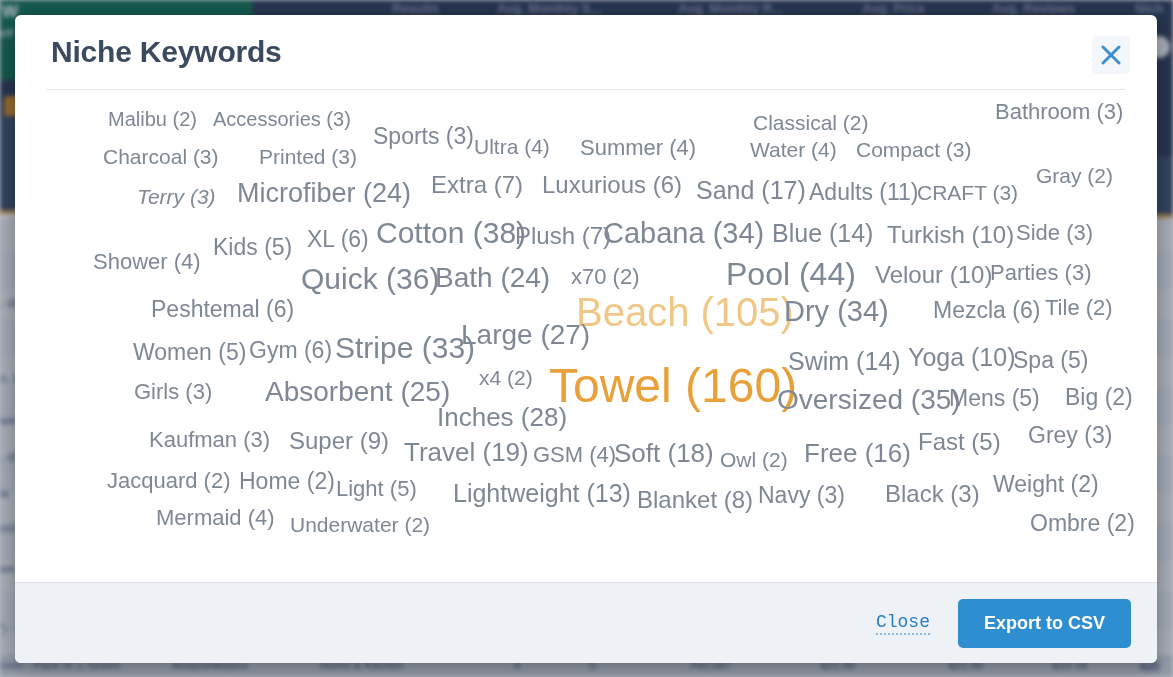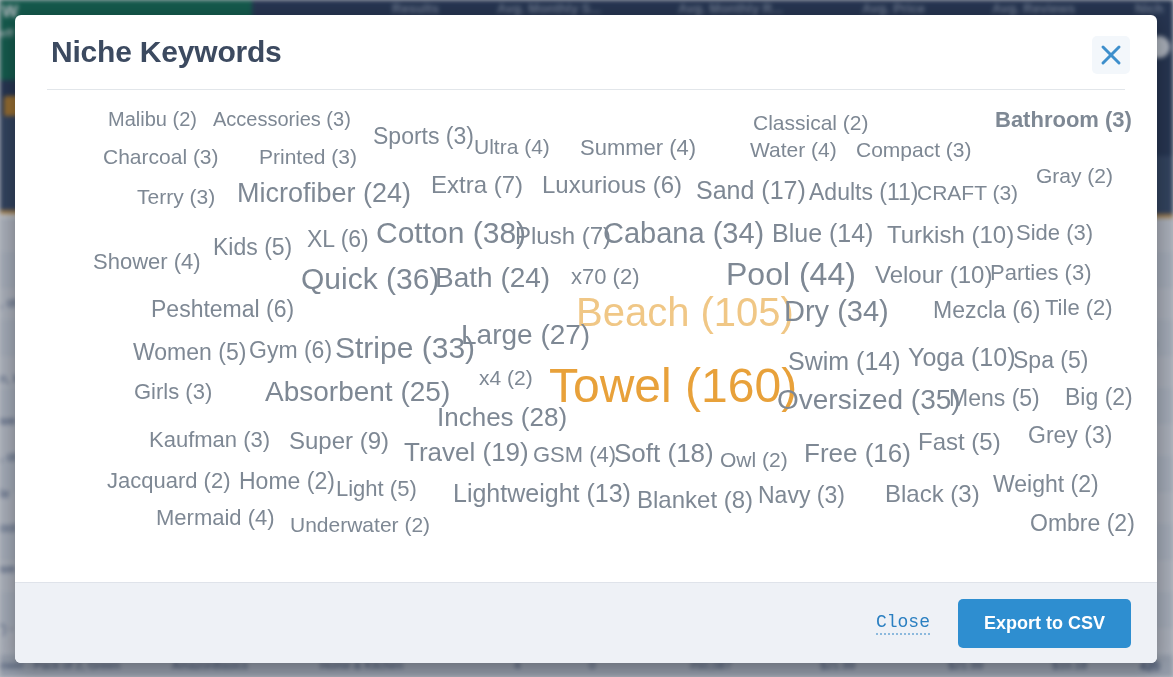--- a/index.html
+++ b/index.html
@@ -277,25 +277,25 @@
 
   <div id="cloud-area">
       <span class="kw" style="left: 93px; top: 19px; font-size: 20px; color: rgb(126, 136, 148);">Malibu (2)</span>
       <span class="kw" style="left: 198px; top: 19px; font-size: 20px; color: rgb(126, 136, 148);">Accessories (3)</span>
       <span class="kw" style="left: 358px; top: 35px; font-size: 23px; color: rgb(126, 136, 148);">Sports (3)</span>
       <span class="kw" style="left: 459px; top: 46px; font-size: 21px; color: rgb(126, 136, 148);">Ultra (4)</span>
       <span class="kw" style="left: 565px; top: 47px; font-size: 22px; color: rgb(126, 136, 148);">Summer (4)</span>
       <span class="kw" style="left: 738px; top: 22px; font-size: 21px; color: rgb(126, 136, 148);">Classical (2)</span>
       <span class="kw" style="left: 735px; top: 49px; font-size: 21px; color: rgb(126, 136, 148);">Water (4)</span>
       <span class="kw" style="left: 841px; top: 49px; font-size: 21px; color: rgb(126, 136, 148);">Compact (3)</span>
-      <span class="kw" style="left: 980px; top: 19px; font-size: 22px; color: rgb(126, 136, 148); font-weight: bold;">Bathroom (3)</span>
+      <span class="kw" style="left: 980px; top: 11px; font-size: 22px; color: rgb(126, 136, 148);">Bathroom (3)</span>
       <span class="kw" style="left: 88px; top: 56px; font-size: 21px; color: rgb(126, 136, 148);">Charcoal (3)</span>
       <span class="kw" style="left: 244px; top: 56px; font-size: 21px; color: rgb(126, 136, 148);">Printed (3)</span>
       <span class="kw" style="left: 1021px; top: 75px; font-size: 21px; color: rgb(126, 136, 148);">Gray (2)</span>
-      <span class="kw" style="left: 122px; top: 96px; font-size: 21px; color: rgb(126, 136, 148);">Terry (3)</span>
+      <span class="kw" style="left: 122px; top: 96px; font-size: 21px; color: rgb(126, 136, 148); font-style: italic;">Terry (3)</span>
       <span class="kw" style="left: 222px; top: 90px; font-size: 27px; color: rgb(126, 136, 148);">Microfiber (24)</span>
       <span class="kw" style="left: 416px; top: 83px; font-size: 24px; color: rgb(126, 136, 148);">Extra (7)</span>
       <span class="kw" style="left: 527px; top: 83px; font-size: 24px; color: rgb(126, 136, 148);">Luxurious (6)</span>
       <span class="kw" style="left: 681px; top: 88px; font-size: 25px; color: rgb(126, 136, 148);">Sand (17)</span>
       <span class="kw" style="left: 794px; top: 91px; font-size: 23px; color: rgb(126, 136, 148);">Adults (11)</span>
       <span class="kw" style="left: 902px; top: 92px; font-size: 21px; color: rgb(126, 136, 148);">CRAFT (3)</span>
       <span class="kw" style="left: 78px; top: 161px; font-size: 22px; color: rgb(126, 136, 148);">Shower (4)</span>
       <span class="kw" style="left: 198px; top: 146px; font-size: 23px; color: rgb(126, 136, 148);">Kids (5)</span>
       <span class="kw" style="left: 292px; top: 138px; font-size: 23px; color: rgb(126, 136, 148);">XL (6)</span>
       <span class="kw" style="left: 361px; top: 128px; font-size: 30px; color: rgb(126, 136, 148);">Cotton (38)</span>

